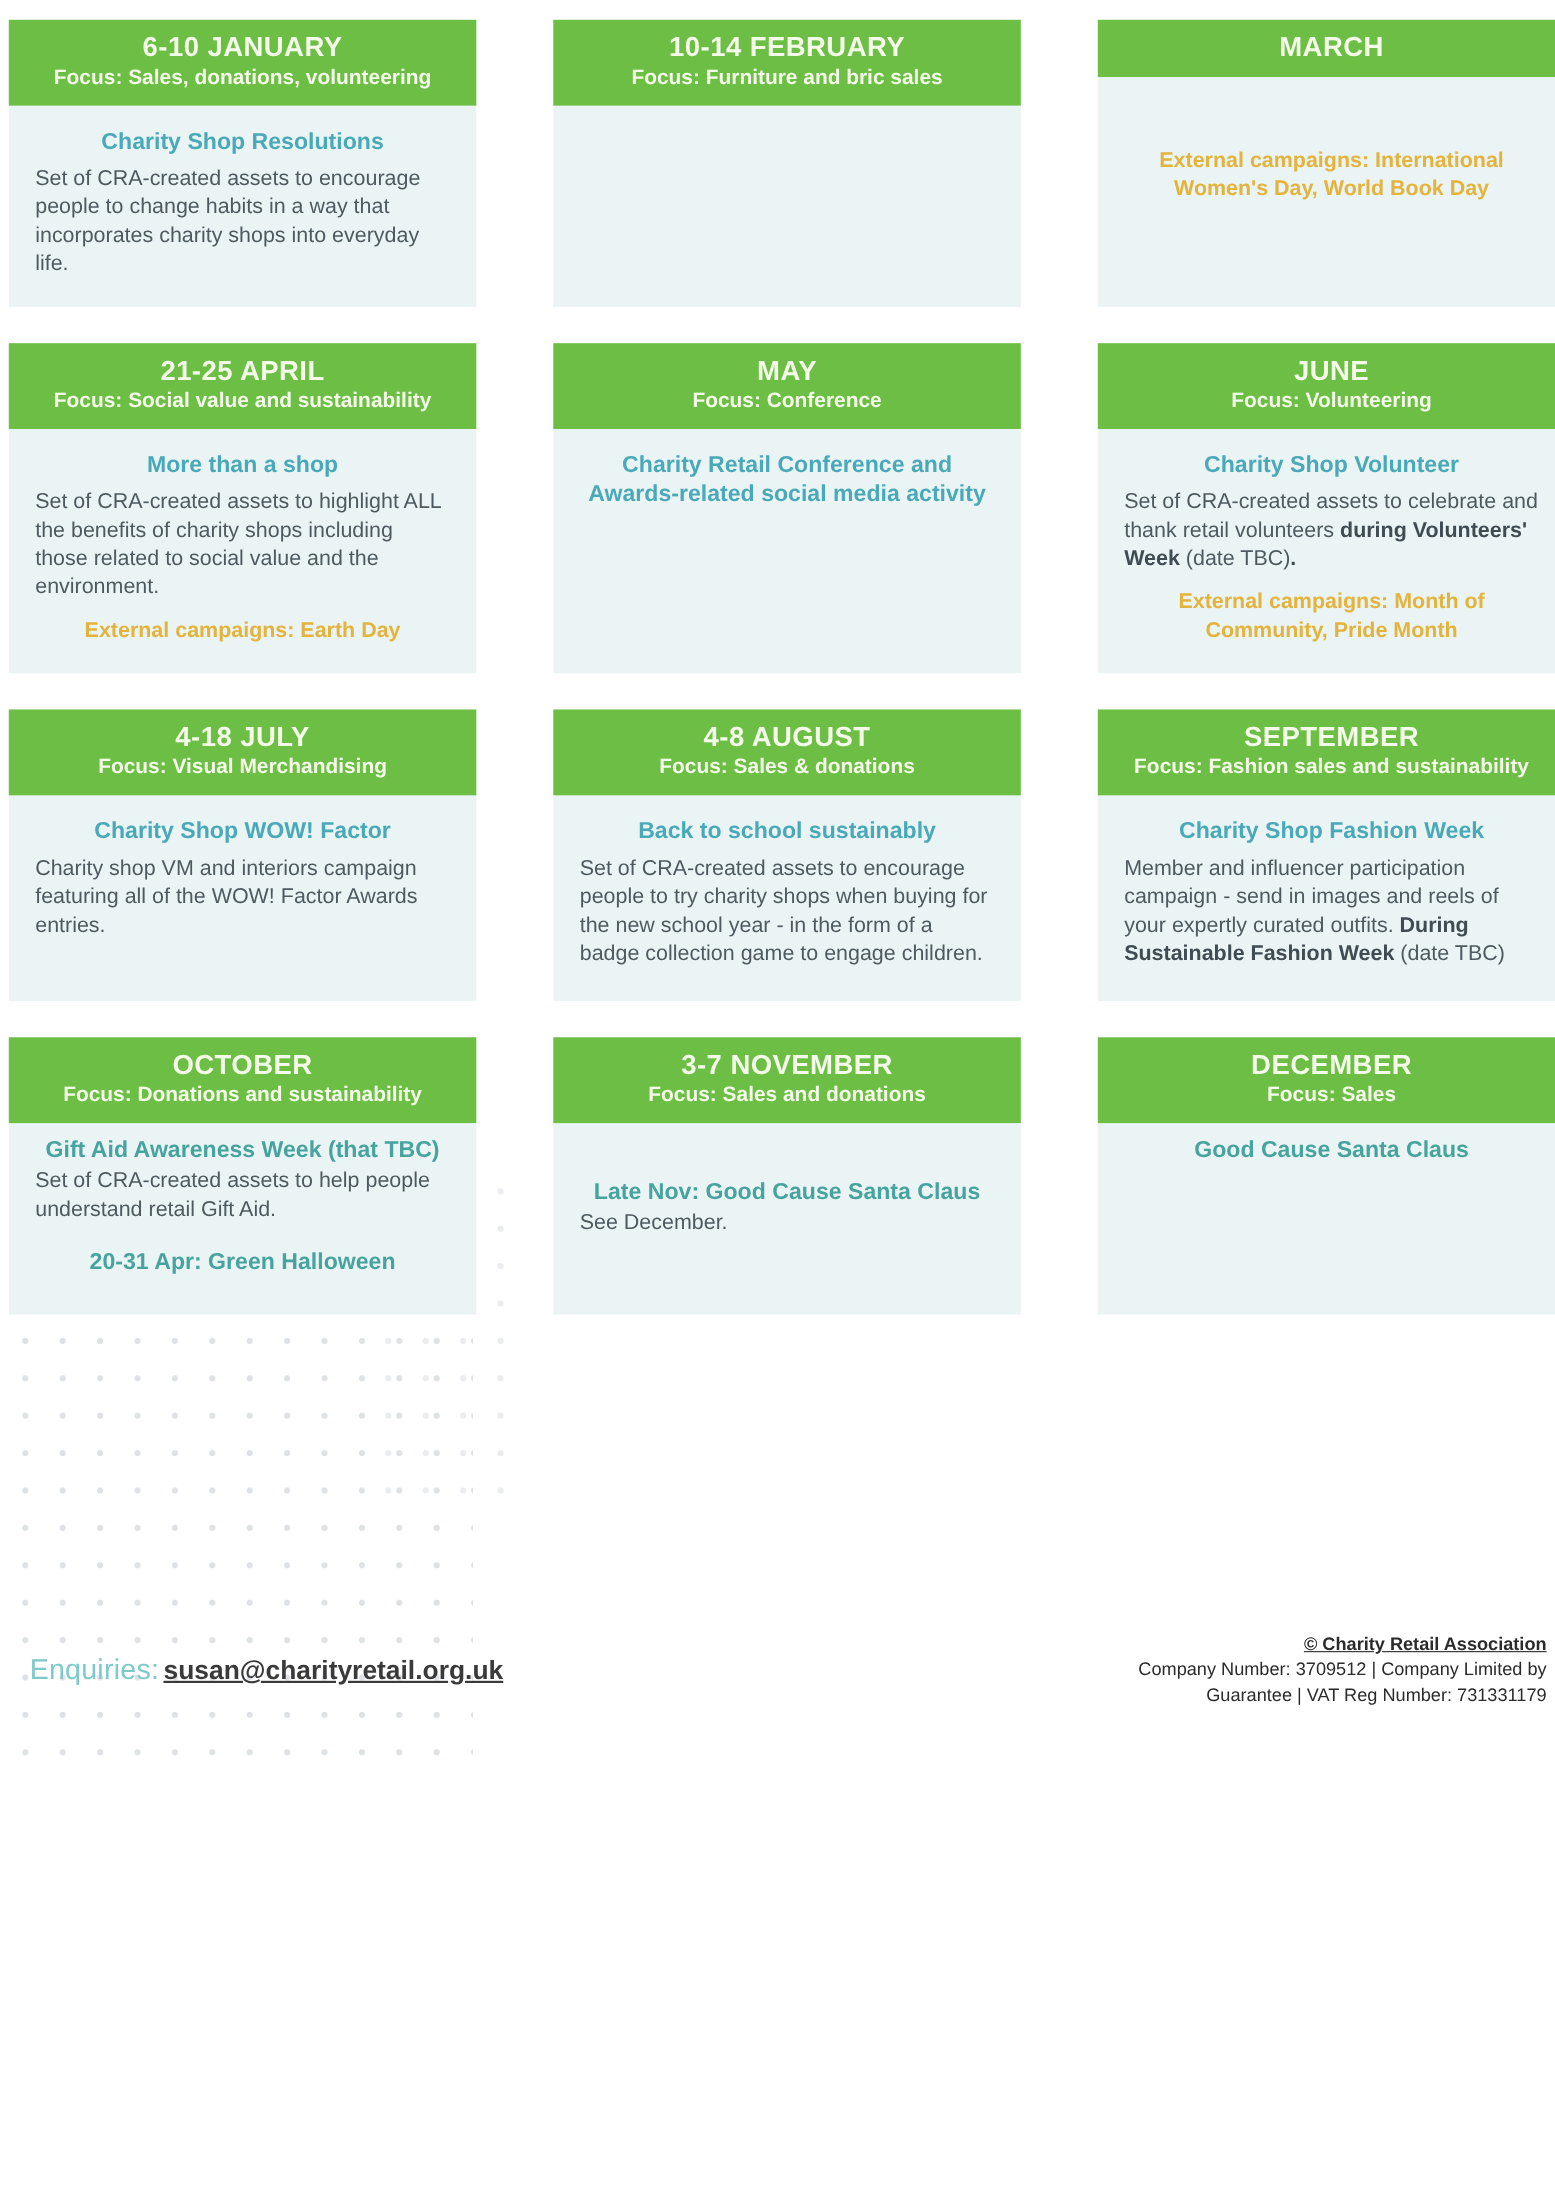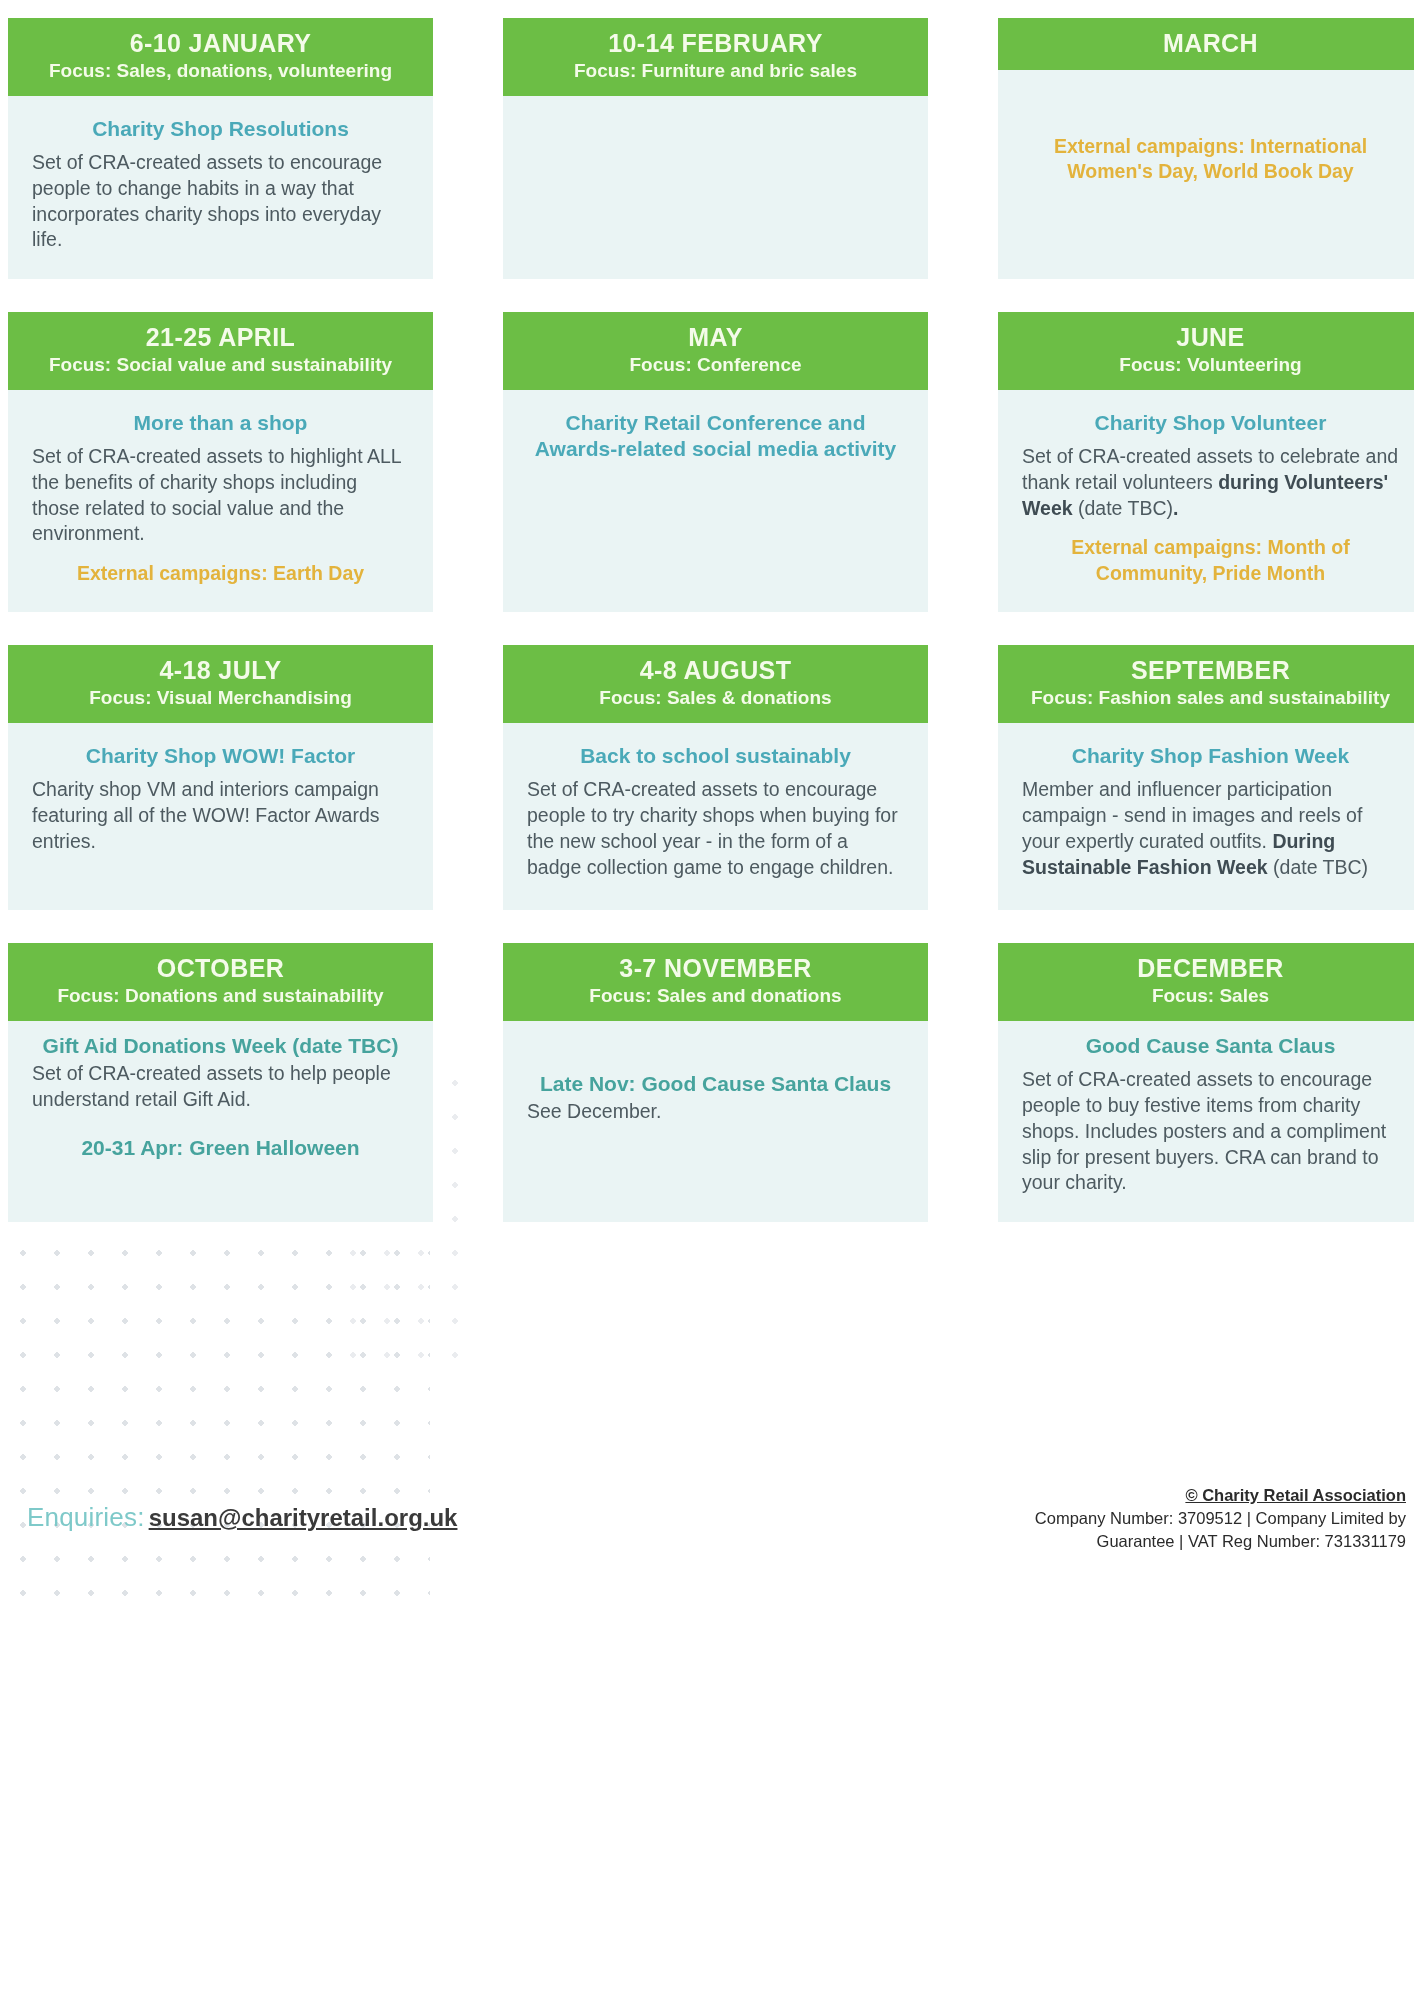--- a/index.html
+++ b/index.html
@@ -282,21 +282,21 @@
     </div>
   </div>
 
   <div class="card h-row4">
     <div class="card-header">
       <div class="card-month">OCTOBER</div>
       <div class="card-focus">Focus: Donations and sustainability</div>
     </div>
     <div class="card-body" style="padding-top:8px;">
       <div class="block">
-        <div class="block-title teal-dark" style="margin-bottom:2px;">Gift Aid Donations Week (date TBC)</div>
+        <div class="block-title teal-dark" style="margin-bottom:2px;">Gift Aid Awareness Week (that TBC)</div>
         <div class="block-text">Set of CRA-created assets to help people understand retail Gift Aid.</div>
       </div>
       <div class="block" style="margin-top:22px;">
         <div class="block-title teal-dark" style="margin-bottom:2px;">20-31 Apr: Green Halloween</div>
       </div>
     </div>
   </div>
 
   <div class="card h-row4">
     <div class="card-header">
@@ -312,21 +312,20 @@
   </div>
 
   <div class="card h-row4">
     <div class="card-header">
       <div class="card-month">DECEMBER</div>
       <div class="card-focus">Focus: Sales</div>
     </div>
     <div class="card-body" style="padding-top:8px;">
       <div class="block">
         <div class="block-title teal-dark">Good Cause Santa Claus</div>
-        <div class="block-text">Set of CRA-created assets to encourage people to buy festive items from charity shops. Includes posters and a compliment slip for present buyers. CRA can brand to your charity.</div>
       </div>
     </div>
   </div>
 
 </div>
 
 <div class="footer">
   <div class="enquiries">
     <span class="enquiries-label">Enquiries:</span><span class="enquiries-email">susan@charityretail.org.uk</span>
   </div>

